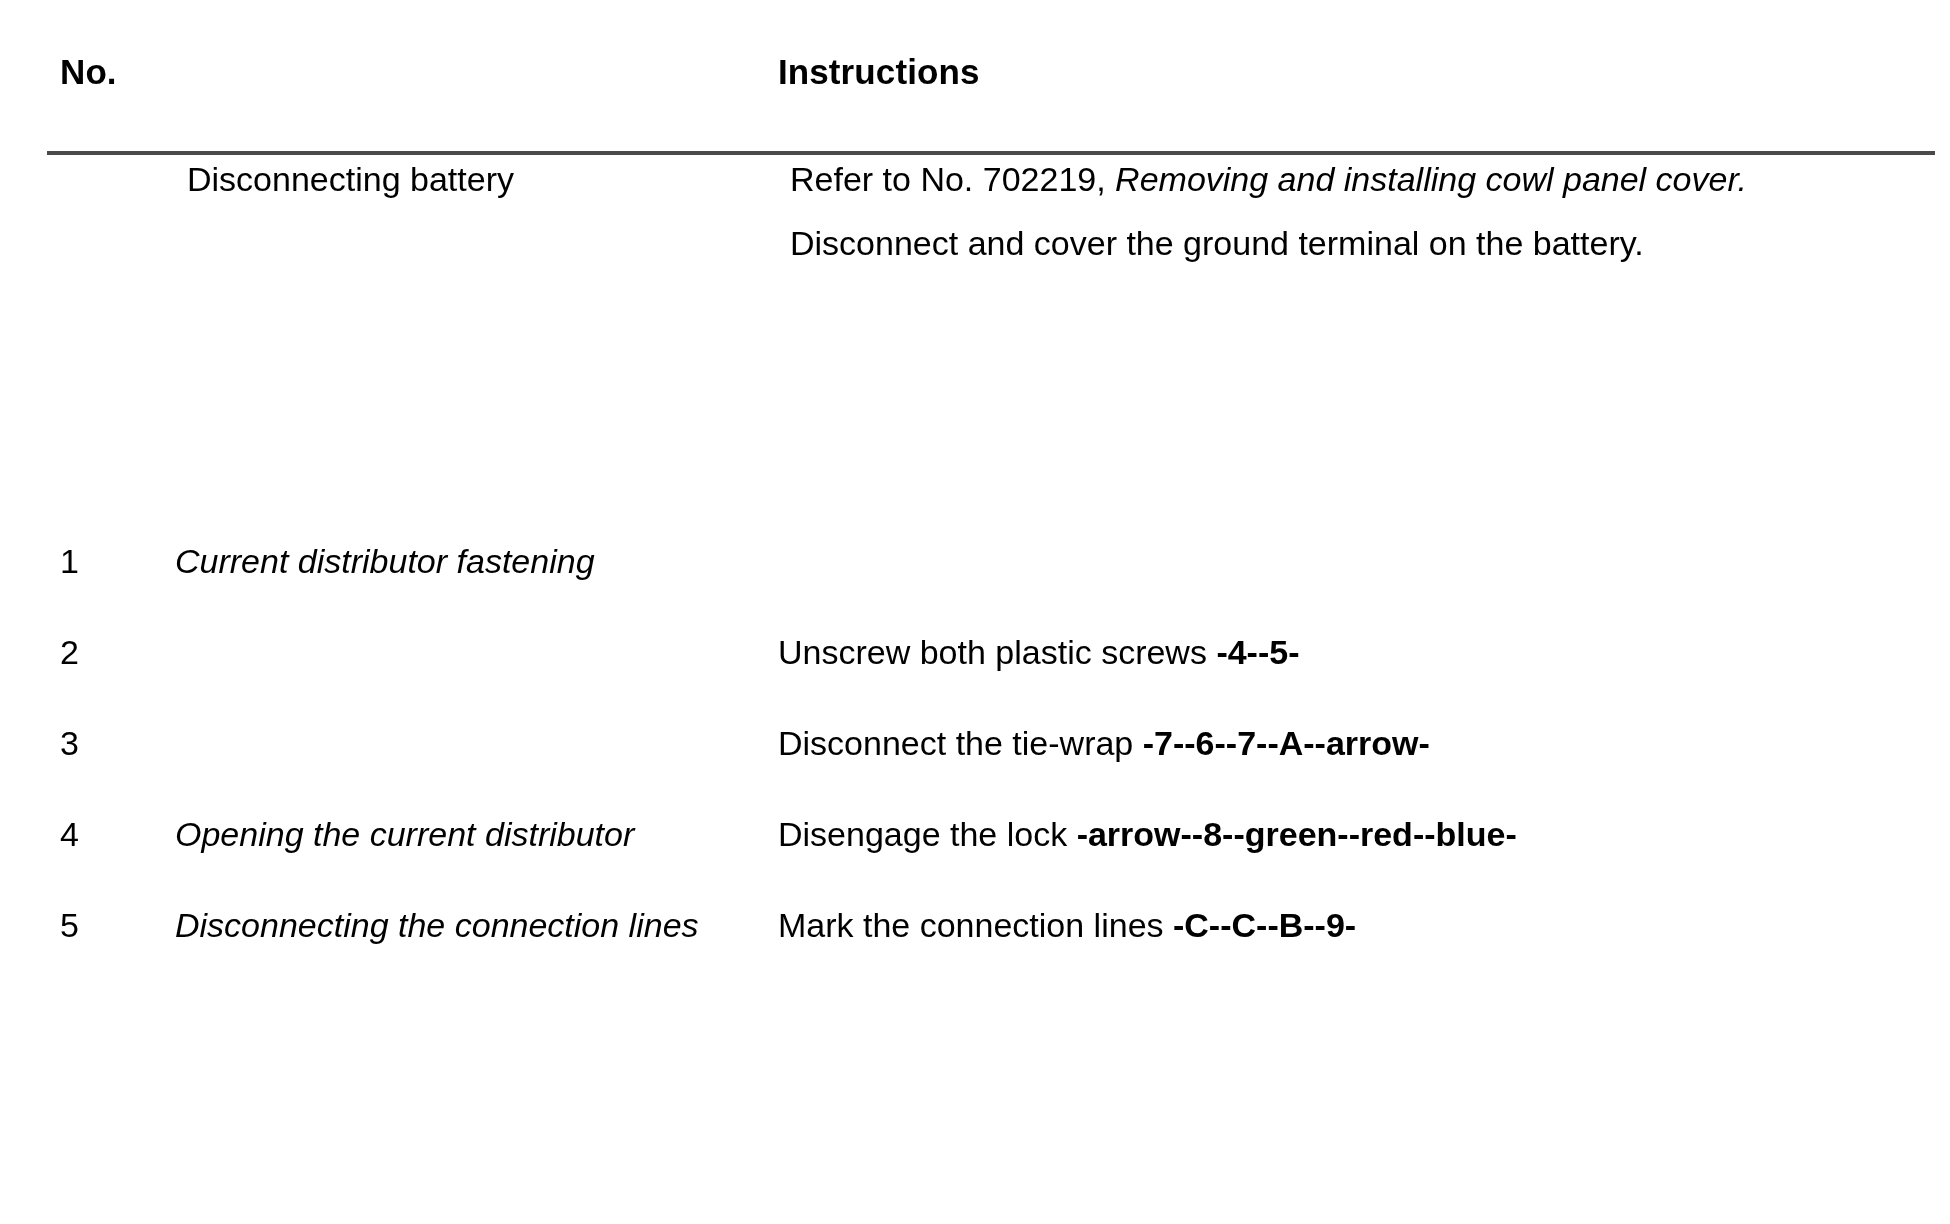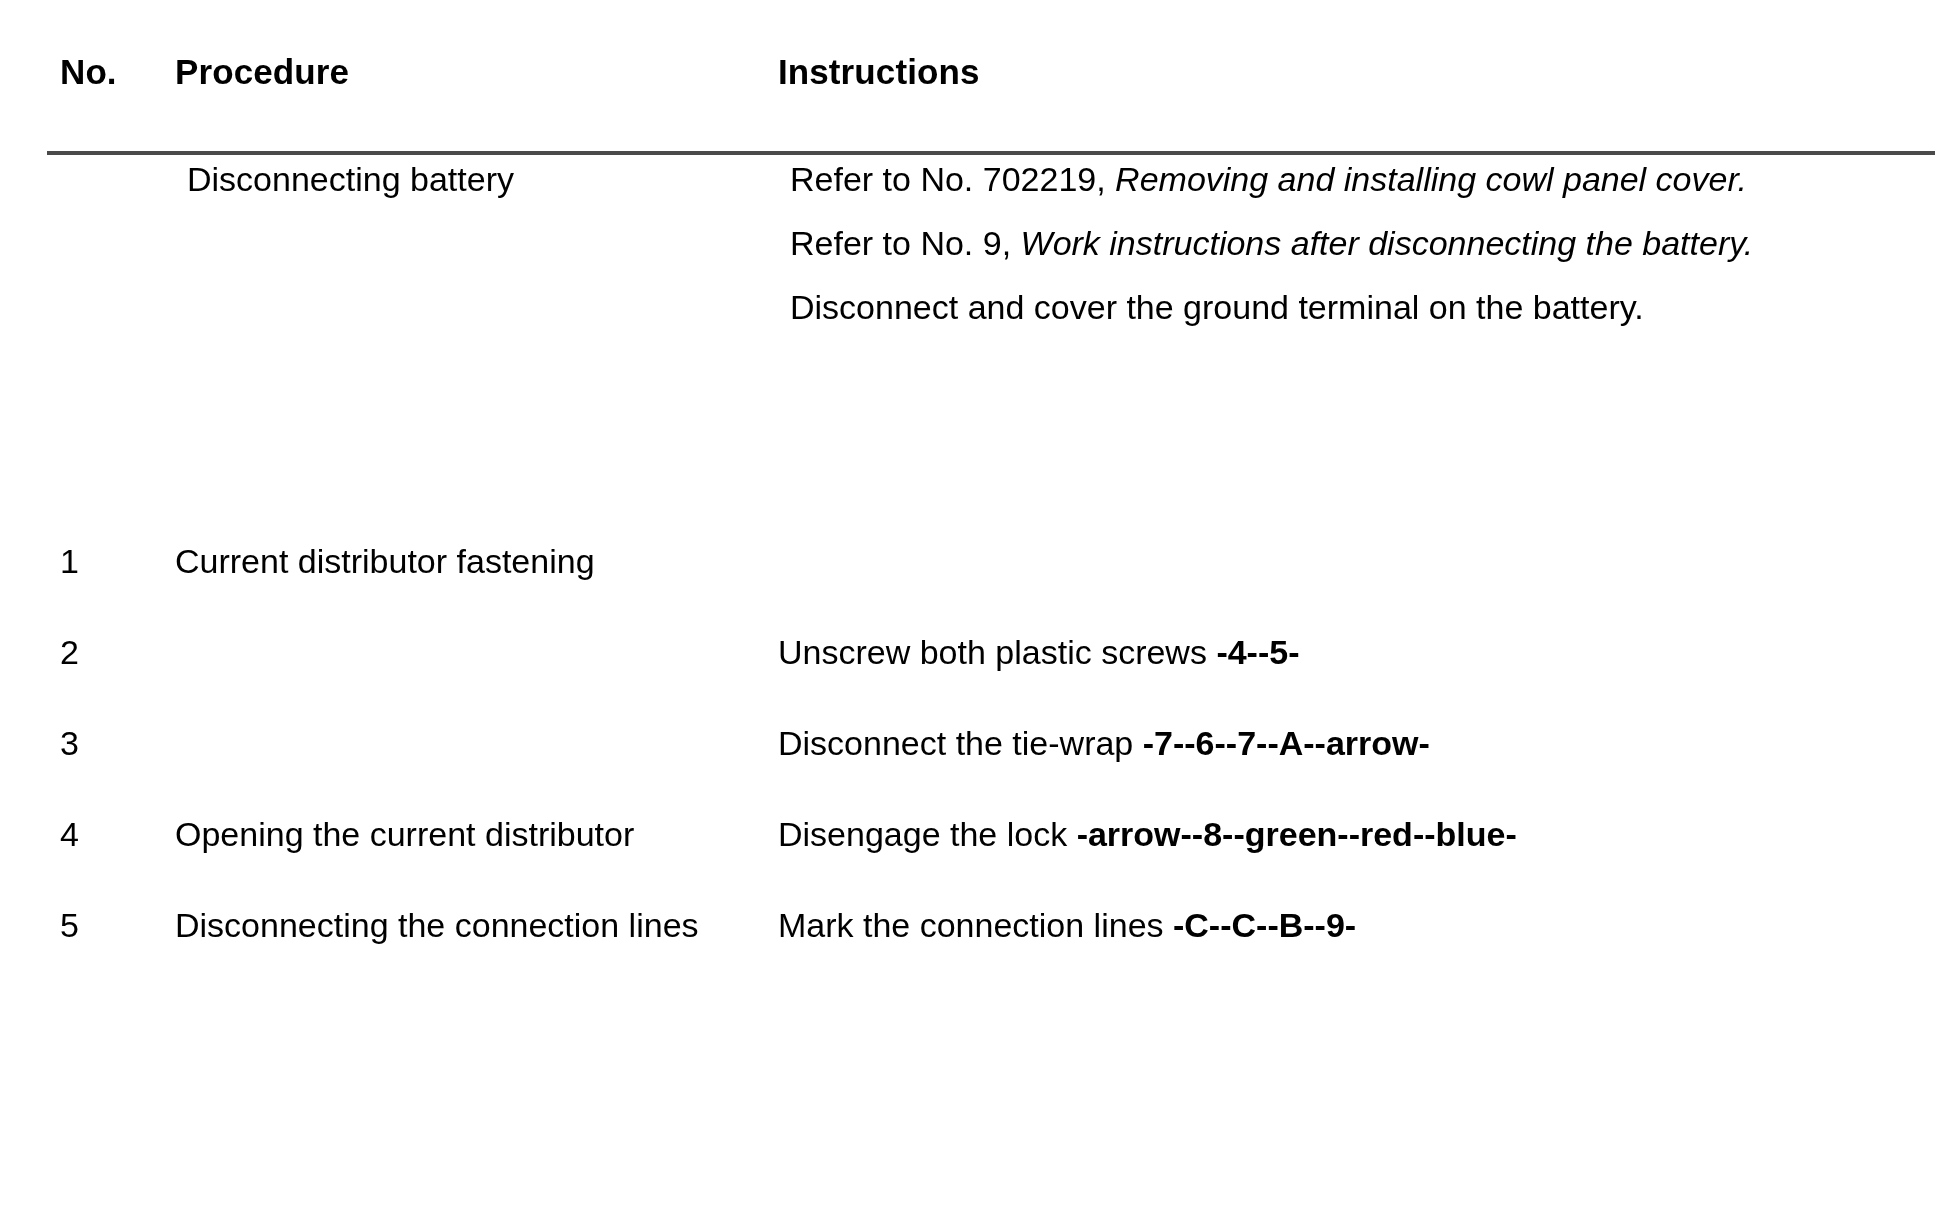--- a/index.html
+++ b/index.html
@@ -88,45 +88,43 @@
   .para b, .para strong { font-weight: bold; }
 
   
   .row-intro { height: 395px; margin-left: 12px; }
   .row-intro .col-proc  { top: 13px; }
   .row-intro .col-instr { top: 13px; }
 
   
   .row-std { height: 91px; }
   .row-std .col-no    { top: 0; }
-  .row-std .col-proc  { top: 0; }
+  .row-std .col-proc  { top: 0; font-style: italic; }
   .row-std .col-instr { top: 0; }
 
   .nowrap { white-space: nowrap; }
 </style>
 </head>
 <body>
 
 <div class="sheet">
 
   <div class="thead">
     <div class="col-no hcell">No.</div>
-    <div class="col-proc hcell">Procedure</div>
     <div class="col-instr hcell">Instructions</div>
   </div>
 
   <div class="header-rule"></div>
 
   <div class="tbody" id="table-body">
       <div class="row row-intro">
         <div class="col-no num"></div>
         <div class="col-proc cell-text">Disconnecting battery</div>
         <div class="col-instr">
           <p class="para"><span>Refer to No. 702219, </span><i>Removing and installing cowl panel cover.</i></p>
-          <p class="para"><span>Refer to No. 9, </span><i>Work instructions after disconnecting the battery.</i></p>
           <p class="para"><span>Disconnect and cover the ground terminal on the battery.</span></p>
         </div>
       </div>
       <div class="row row-std">
         <div class="col-no num">1</div>
         <div class="col-proc cell-text">Current distributor fastening</div>
       </div>
       <div class="row row-std">
         <div class="col-no num">2</div>
         <div class="col-instr">

